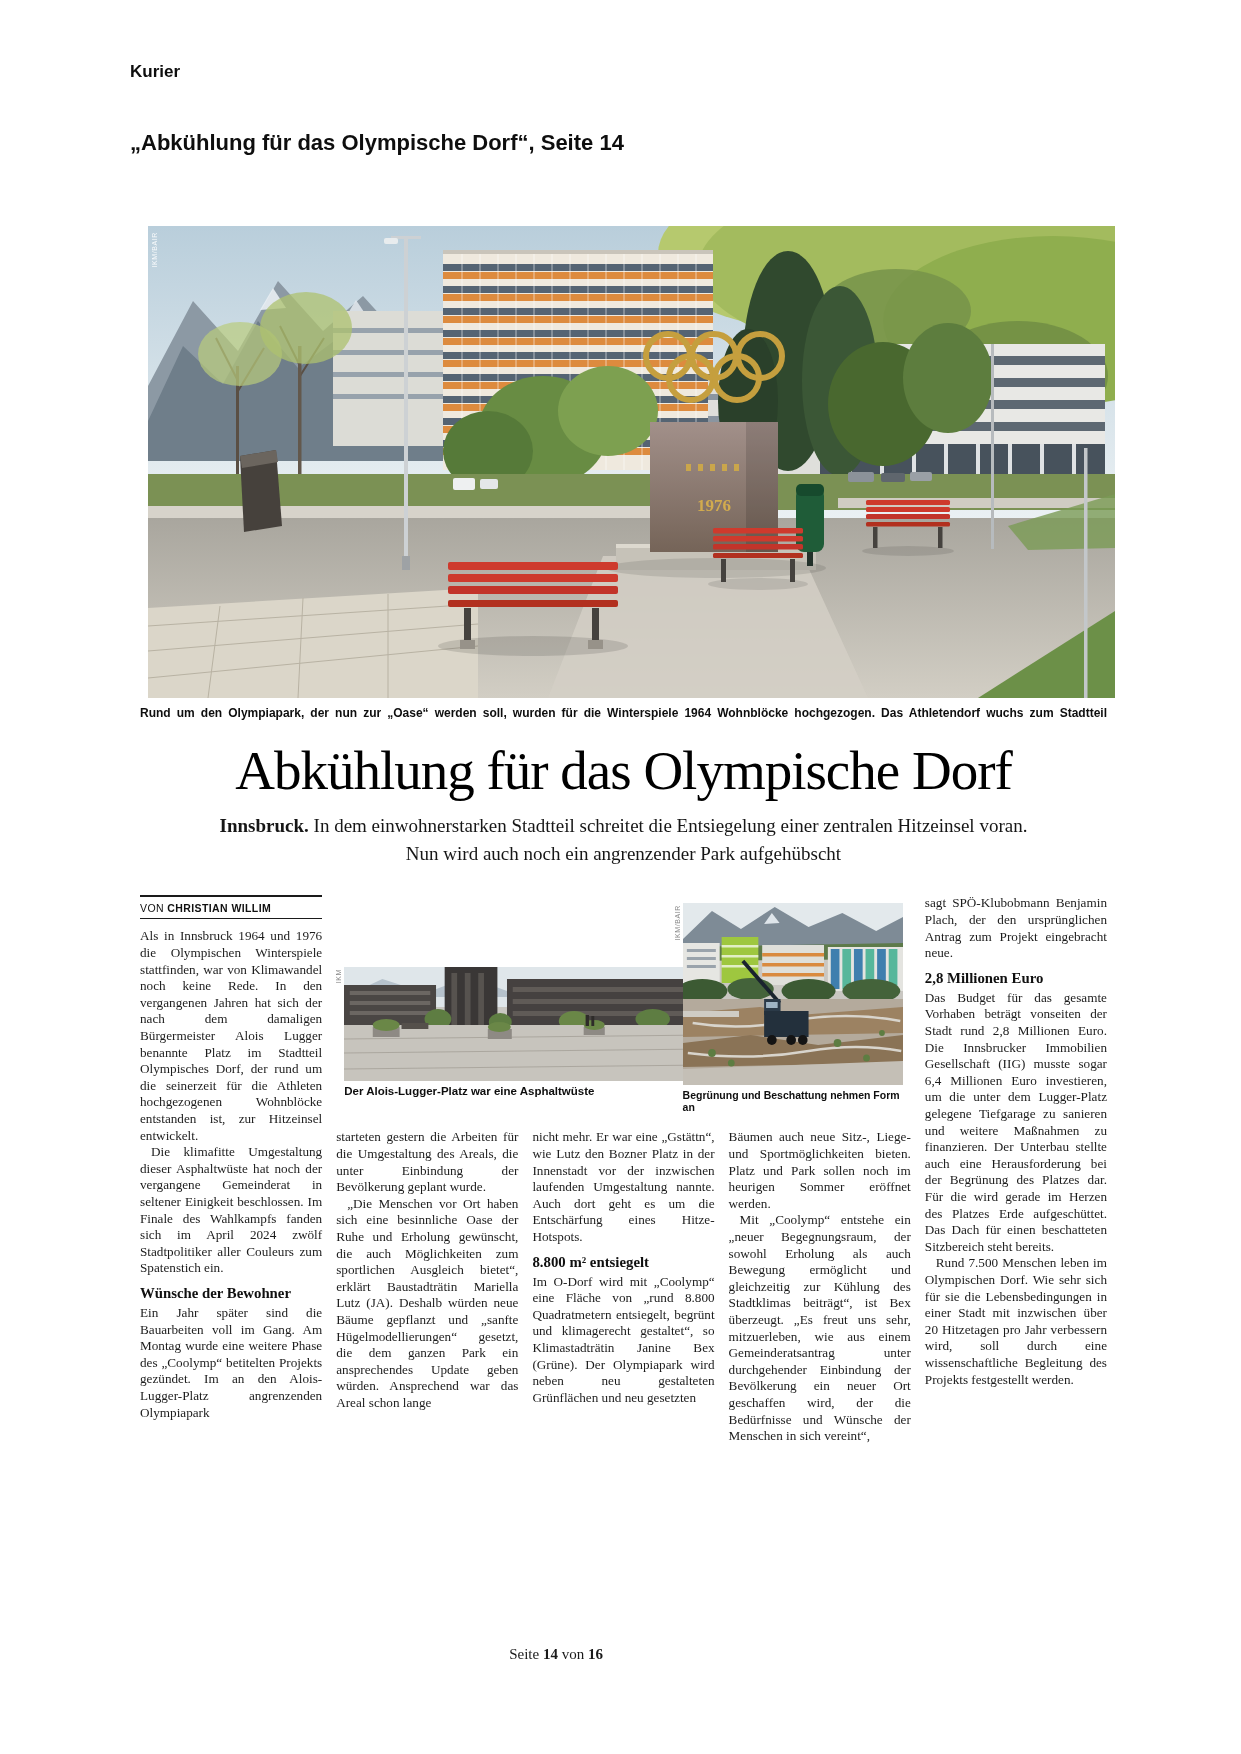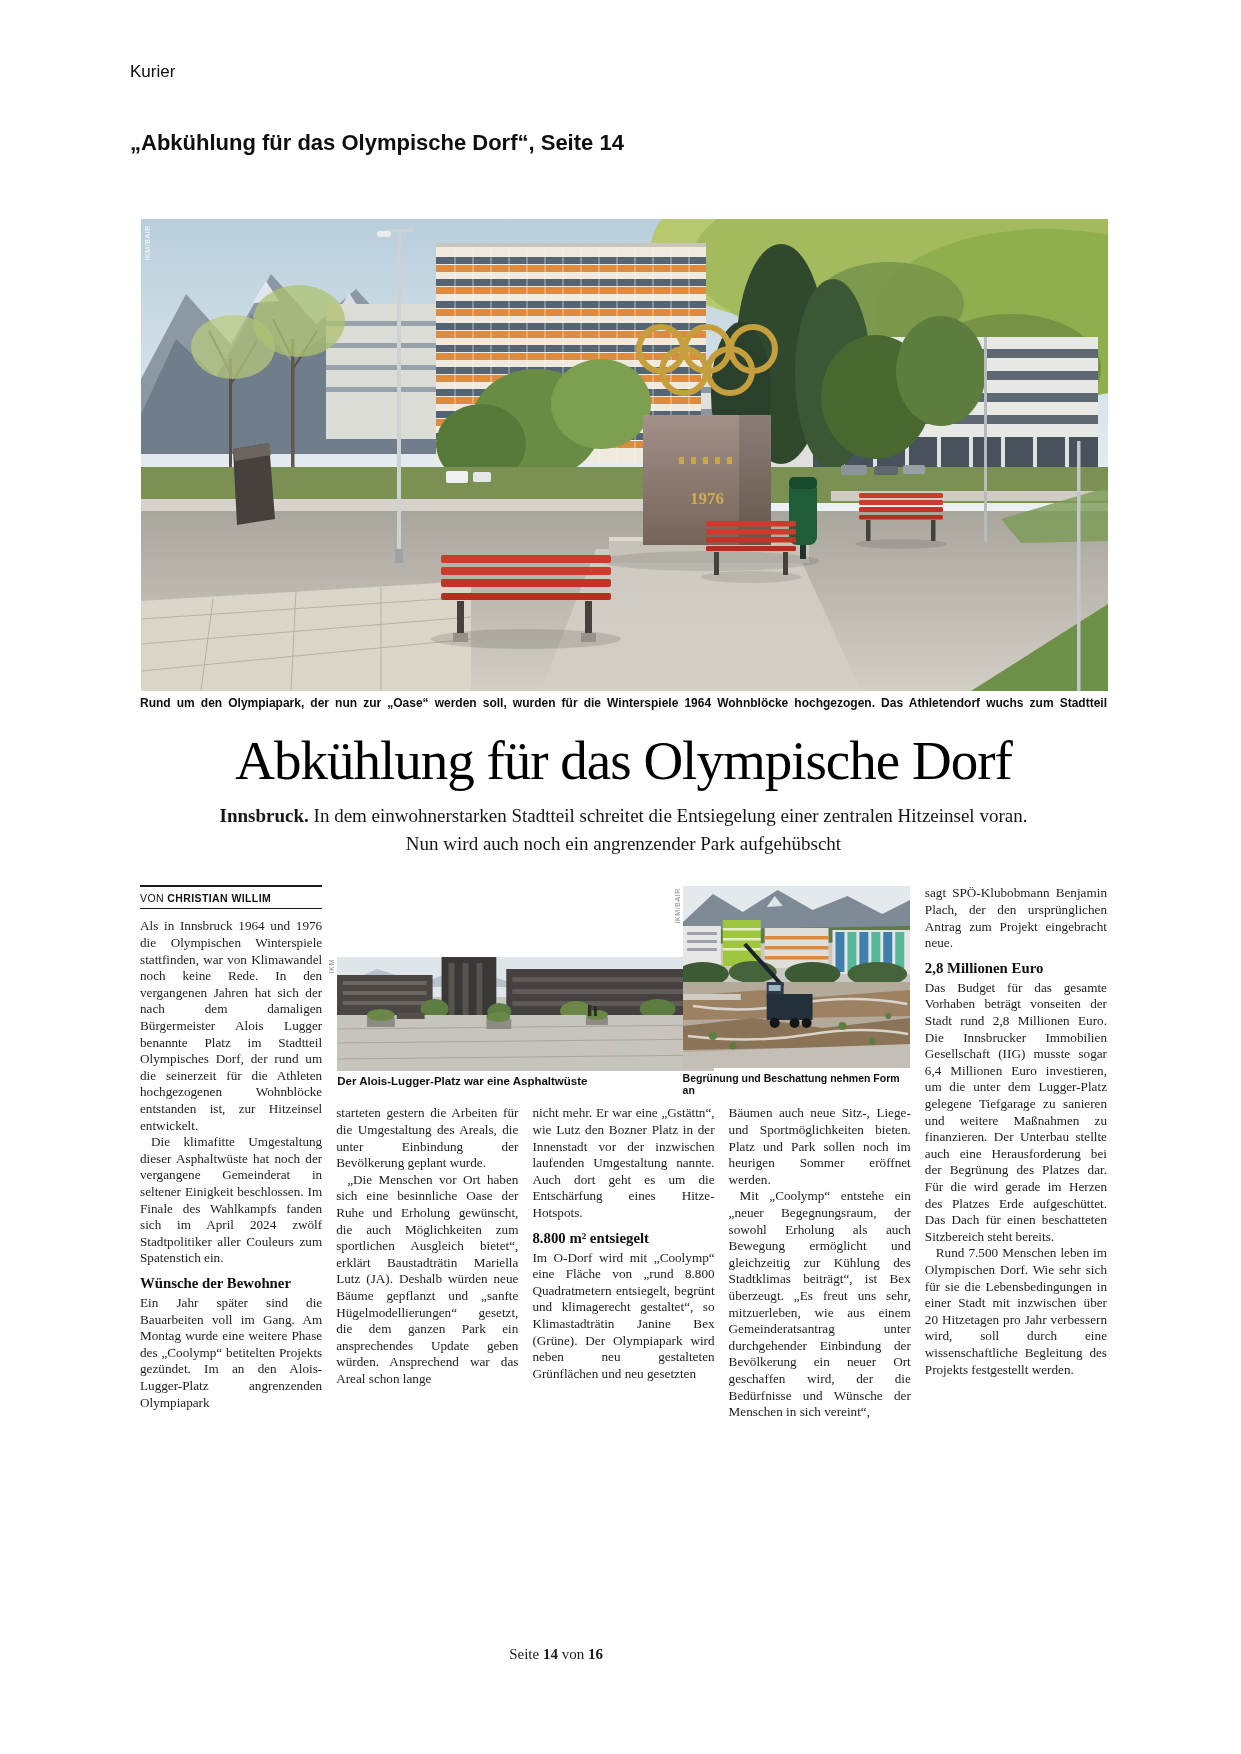--- a/index.html
+++ b/index.html
@@ -1,26 +1,26 @@
 <!DOCTYPE html>
 <html lang="de"><head>
 <meta charset="utf-8">
 <style>
   html,body{margin:0;padding:0;background:#ffffff;}
   body{width:1241px;height:1754px;font-family:"Liberation Serif",serif;color:#1c1c1c;}
   .page{position:relative;width:1241px;height:1754px;background:#ffffff;overflow:hidden;}
 
   .pub-name{position:absolute;left:130px;top:62px;font-family:"Liberation Sans",sans-serif;
-            font-weight:normal;font-size:17px;color:#0e0e0e;}
+            font-weight:bold;font-size:17px;color:#0e0e0e;}
   .listing-title{position:absolute;left:130px;top:130px;font-family:"Liberation Sans",sans-serif;
             font-weight:bold;font-size:22px;color:#0e0e0e;}
 
   .clip{position:absolute;left:140px;top:218px;width:967px;}
 
-  figure{margin:1px;padding:0;}
+  figure{margin:8px;padding:0;}
   .main-photo{position:relative;width:967px;height:472px;overflow:hidden;background:#a9bcc7;}
   .main-photo svg{display:block;width:100%;height:100%;}
   .photo-credit{position:absolute;writing-mode:vertical-rl;transform:rotate(180deg);
             font-family:"Liberation Sans",sans-serif;font-size:7px;letter-spacing:.6px;}
   .main-credit{left:3px;top:6px;color:rgba(255,255,255,.9);}
 
   .main-caption{margin-top:5px;font-family:"Liberation Sans",sans-serif;font-weight:bold;
             font-size:12px;line-height:15px;color:#0e0e0e;text-align:justify;text-align-last:justify;}
 
   .headline{margin:20px 0 0 0;text-align:center;font-family:"Liberation Serif",serif;

